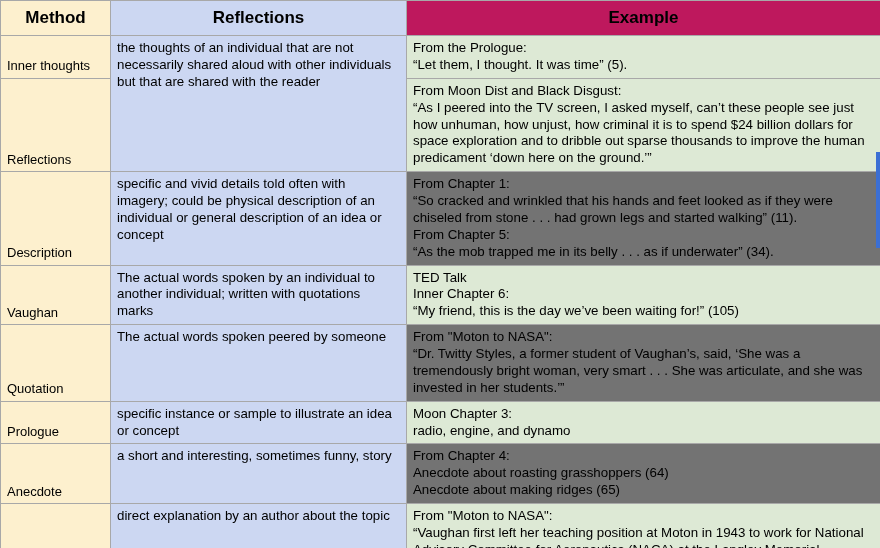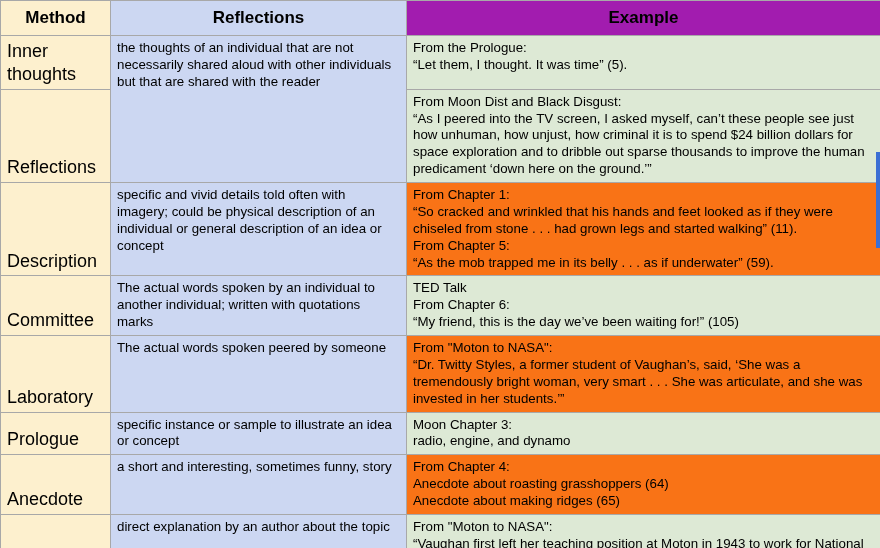--- a/index.html
+++ b/index.html
@@ -27,44 +27,44 @@
     border: 1px solid #a8a8a8;
     font-size: 17px;
     font-weight: bold;
     text-align: center;
     padding: 4px 2px;
     height: 26px;
     color: #000;
   }
   th.header-method { background: #fdf0ce; }
   th.header-definition { background: #ccd7f2; }
-  th.header-example { background: #a21caf; }
+  th.header-example { background: #be185d; }
 
   td.cell {
     border: 1px solid #a8a8a8;
     vertical-align: top;
     font-size: 13.3px;
     line-height: 1.27;
     color: #000;
     padding: 4px 6px 4px 6px;
   }
   td.cell-method {
     background: #fdf0ce;
     vertical-align: bottom;
-    font-size: 18px;
+    font-size: 13px;
     padding-bottom: 3px;
   }
   td.cell-definition {
     background: #ccd7f2;
   }
   td.cell-example {
     background: #dde9d5;
   }
   td.cell-example.alt {
-    background: #f97316;
+    background: #737373;
     margin-top: 8px;
   }
   .block { margin: 0; }
 
   
   .edge-accent {
     position: absolute;
     right: 0;
     width: 4px;
     background: #3b6fd4;
@@ -107,36 +107,36 @@
       </td>
     </tr>
 
     <tr>
       <td class="cell cell-method">Description</td>
       <td class="cell cell-definition">specific and vivid details told often with imagery; could be physical description of an individual or general description of an idea or concept</td>
       <td class="cell cell-example alt">
         <div class="block">From Chapter 1:</div>
         <div>“So cracked and wrinkled that his hands and feet looked as if they were chiseled from stone . . . had grown legs and started walking” (11).</div>
         <div class="block">From Chapter 5:</div>
-        <div>“As the mob trapped me in its belly . . . as if underwater” (59).</div>
+        <div>“As the mob trapped me in its belly . . . as if underwater” (34).</div>
       </td>
     </tr>
 
     <tr>
-      <td class="cell cell-method">Committee</td>
+      <td class="cell cell-method">Vaughan</td>
       <td class="cell cell-definition">The actual words spoken by an individual to another individual; written with quotations marks</td>
       <td class="cell cell-example">
         <div>TED Talk</div>
-        <div class="block">From Chapter 6:</div>
+        <div class="block">Inner Chapter 6:</div>
         <div>“My friend, this is the day we’ve been waiting for!” (105)</div>
       </td>
     </tr>
 
     <tr>
-      <td class="cell cell-method">Laboratory</td>
+      <td class="cell cell-method">Quotation</td>
       <td class="cell cell-definition">The actual words spoken peered by someone</td>
       <td class="cell cell-example alt">
         <div>From "Moton to NASA":</div>
         <div>“Dr. Twitty Styles, a former student of Vaughan’s, said, ‘She was a tremendously bright woman, very smart . . . She was articulate, and she was invested in her students.’”</div>
       </td>
     </tr>
 
     <tr>
       <td class="cell cell-method">Prologue</td>
       <td class="cell cell-definition">specific instance or sample to illustrate an idea or concept</td>

